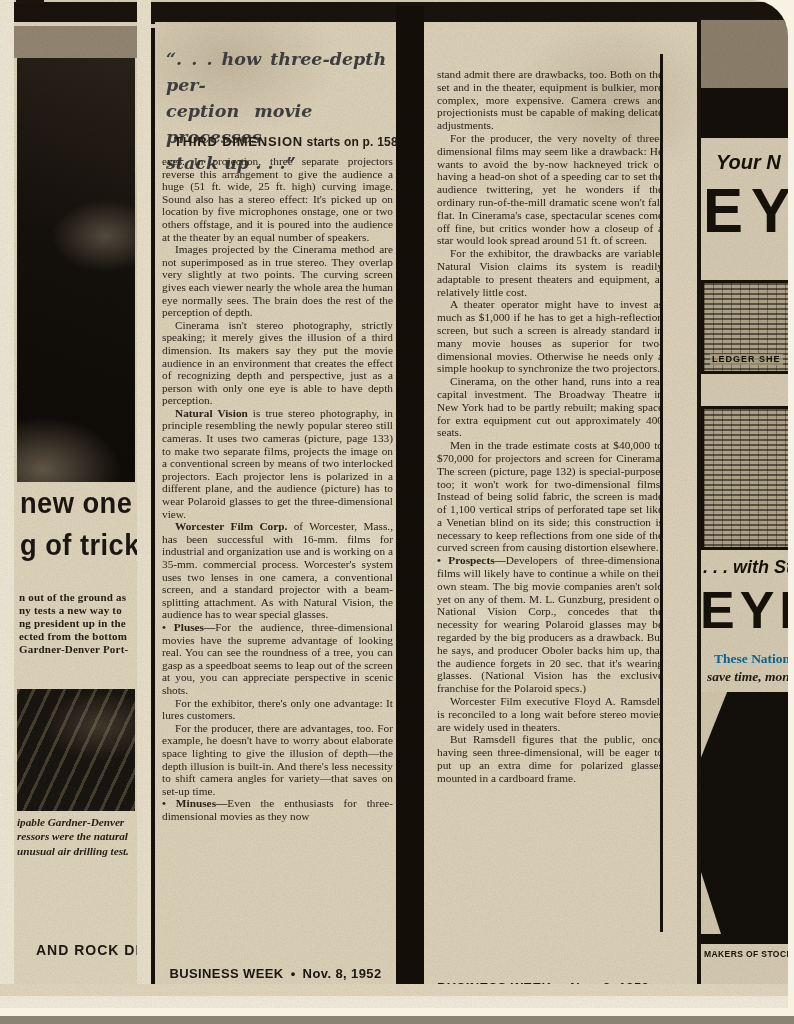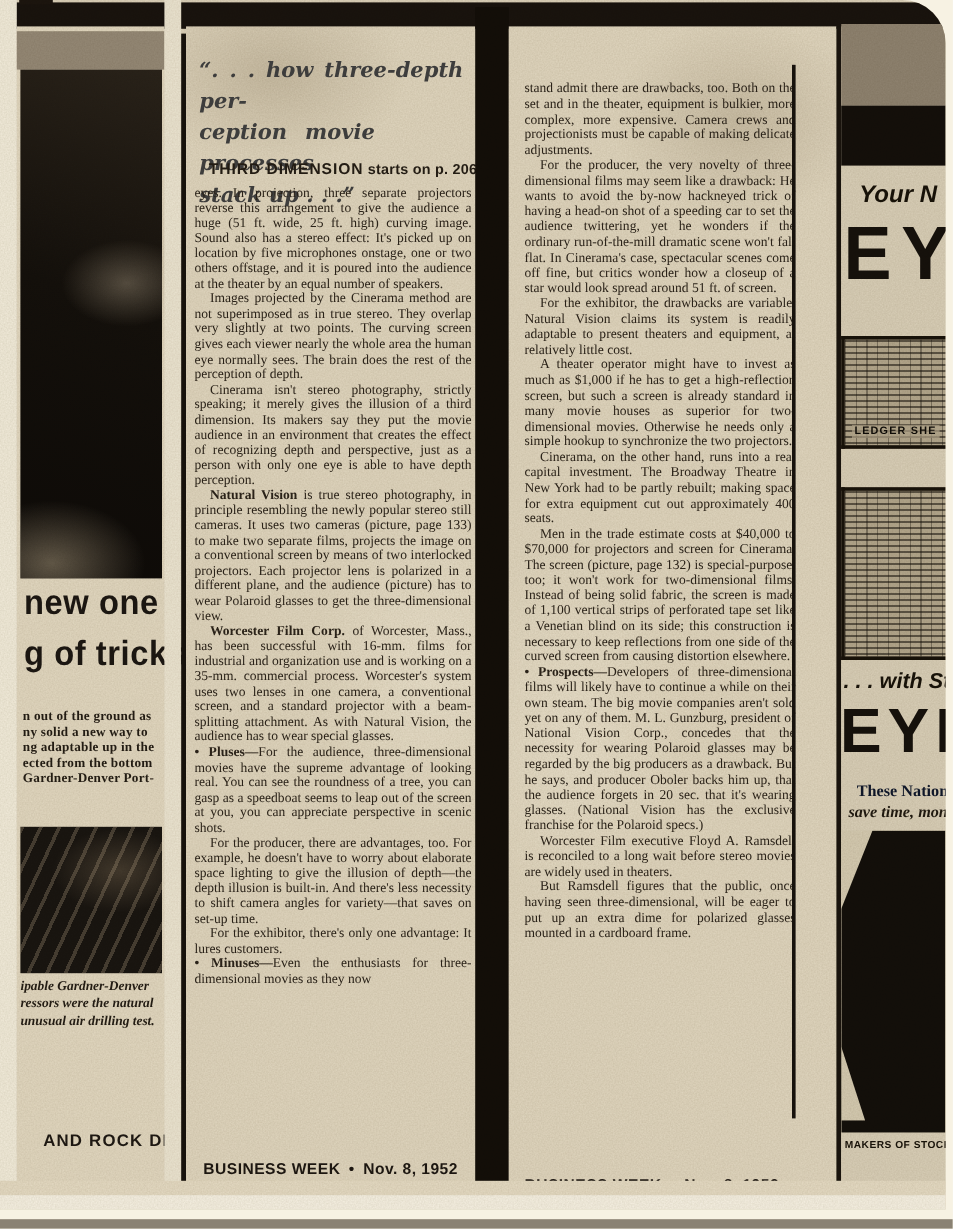--- a/index.html
+++ b/index.html
@@ -75,21 +75,21 @@
   .ledger{position:absolute;left:701px;width:87px;border:3px solid #181209;border-right:none;box-sizing:border-box;
     background:repeating-linear-gradient(180deg,rgba(20,15,8,.55) 0 2px,transparent 2px 5px),
                repeating-linear-gradient(90deg,rgba(20,15,8,.35) 0 1px,transparent 1px 9px),#b3a78d;}
   .ledger1{top:280px;height:94px;text-align:right;}
   .ledger2{top:406px;height:144px;}
   .ledgerlabel{position:absolute;left:6px;bottom:6px;font:bold 9px/1 "Liberation Sans",sans-serif;
     color:#0f0c07;letter-spacing:1px;background:rgba(179,167,141,.7);padding:1px 2px;white-space:nowrap;}
   .withStoc{position:absolute;left:703px;top:558px;font:bold italic 18px/1 "Liberation Sans",sans-serif;color:#181208;white-space:nowrap;}
   .eyeMid{position:absolute;left:700px;top:584px;font:bold 52px/1 "Liberation Sans",sans-serif;
     letter-spacing:5px;color:#16110b;white-space:nowrap;}
-  .theseNation{position:absolute;left:714px;top:652px;font:bold 13.5px/1 "Liberation Serif",serif;color:#0f172a;white-space:nowrap;}
+  .theseNation{position:absolute;left:714px;top:652px;font:bold 13.5px/1 "Liberation Serif",serif;color:#0369a1;white-space:nowrap;}
   .saveTime{position:absolute;left:707px;top:670px;font:bold italic 13.5px/1 "Liberation Serif",serif;color:#211a10;white-space:nowrap;}
   .photo3{position:absolute;left:701px;top:692px;width:87px;height:252px;background:#d5cbb2;overflow:hidden;}
   .photo3-dark{position:absolute;inset:0;background:#130f0a;
     clip-path:polygon(30% 0,100% 0,100% 100%,0 100%,0 26%);}
   .photo3-notch{position:absolute;left:0;bottom:10px;width:20px;height:62px;background:#d5cbb2;
     clip-path:polygon(0 0,100% 100%,0 100%);}
   .makers{position:absolute;left:704px;top:950px;width:84px;font:bold 8.5px/1 "Liberation Sans",sans-serif;
     letter-spacing:.4px;color:#181208;white-space:nowrap;}
   
   .bottomcream{position:absolute;left:0;top:984px;width:100%;height:20px;background:#e5dbc4;}
@@ -105,53 +105,53 @@
   <div class="mark-topleft"></div>
   <div class="lmargin"></div>
 
   <div class="leftpage"></div>
   <div class="graybandL"></div>
   <div class="photo1"></div>
   <div class="hl-left" style="top:489px">new one</div>
   <div class="hl-left" style="top:531px">g of tricks</div>
   <div class="fragment">
       <p class="">n out of the ground as</p>
-      <p class="">ny solid a new way to</p>
-      <p class="">ng adaptable up in the</p>
+      <p class="">ny tests a new way to</p>
+      <p class="">ng president up in the</p>
       <p class="">ected from the bottom</p>
       <p class="">Gardner-Denver Port-</p>
     </div>
   <div class="photo2"></div>
   <div class="caption">
       <p class="">ipable  Gardner-Denver</p>
       <p class="">ressors were the natural</p>
       <p class="">unusual air drilling test.</p>
     </div>
   <div class="brandsub">AND ROCK DRILLS</div>
   <div class="whitegap"></div>
   <div class="rule1"></div>
 
   <div class="pageA"></div>
   <div class="pq">
     <div class="l1">“. . . how three-depth per-</div>
     <div class="l2">ception  movie  processes</div>
     <div class="l3">stack up . . .”</div>
   </div>
   <div class="kicker">
-    <b>THIRD DIMENSION</b><span> starts on p. 206</span>
+    <b>THIRD DIMENSION</b><span> starts on p. 158</span>
   </div>
   <div class="bodycol col1">
       <p class="flush">eyes. In projection, three separate projectors reverse this arrangement to give the audience a huge (51 ft. wide, 25 ft. high) curving image. Sound also has a stereo effect: It's picked up on location by five microphones onstage, one or two others offstage, and it is poured into the audience at the theater by an equal number of speakers.</p>
       <p class="indent">Images projected by the Cinerama method are not superimposed as in true stereo. They overlap very slightly at two points. The curving screen gives each viewer nearly the whole area the human eye normally sees. The brain does the rest of the perception of depth.</p>
       <p class="indent">Cinerama isn't stereo photography, strictly speaking; it merely gives the illusion of a third dimension. Its makers say they put the movie audience in an environment that creates the effect of recognizing depth and perspective, just as a person with only one eye is able to have depth perception.</p>
       <p class="indent"><b>Natural Vision</b> is true stereo photography, in principle resembling the newly popular stereo still cameras. It uses two cameras (picture, page 133) to make two separate films, projects the image on a conventional screen by means of two interlocked projectors. Each projector lens is polarized in a different plane, and the audience (picture) has to wear Polaroid glasses to get the three-dimensional view.</p>
       <p class="indent"><b>Worcester Film Corp.</b> of Worcester, Mass., has been successful with 16-mm. films for industrial and organization use and is working on a 35-mm. commercial process. Worcester's system uses two lenses in one camera, a conventional screen, and a standard projector with a beam-splitting attachment. As with Natural Vision, the audience has to wear special glasses.</p>
       <p class="flush"><b>• Pluses—</b>For the audience, three-dimensional movies have the supreme advantage of looking real. You can see the roundness of a tree, you can gasp as a speedboat seems to leap out of the screen at you, you can appreciate perspective in scenic shots.</p>
+      <p class="indent">For the exhibitor, there's only one advantage: It lures customers.</p>
       <p class="indent">For the producer, there are advantages, too. For example, he doesn't have to worry about elaborate space lighting to give the illusion of depth—the depth illusion is built-in. And there's less necessity to shift camera angles for variety—that saves on set-up time.</p>
-      <p class="indent">For the exhibitor, there's only one advantage: It lures customers.</p>
       <p class="flush"><b>• Minuses—</b>Even the enthusiasts for three-dimensional movies as they now</p>
     </div>
   <div class="footer footer1">
     <span>BUSINESS WEEK</span><span class="bullet">•</span><span>Nov. 8, 1952</span>
   </div>
 
   <div class="gutter"></div>
 
   <div class="pageB"></div>
   <div class="bodycol col2">

